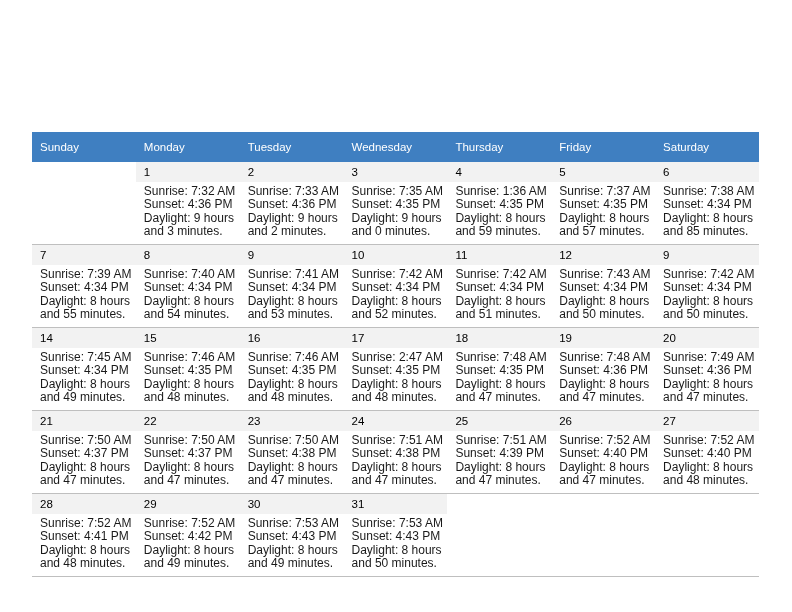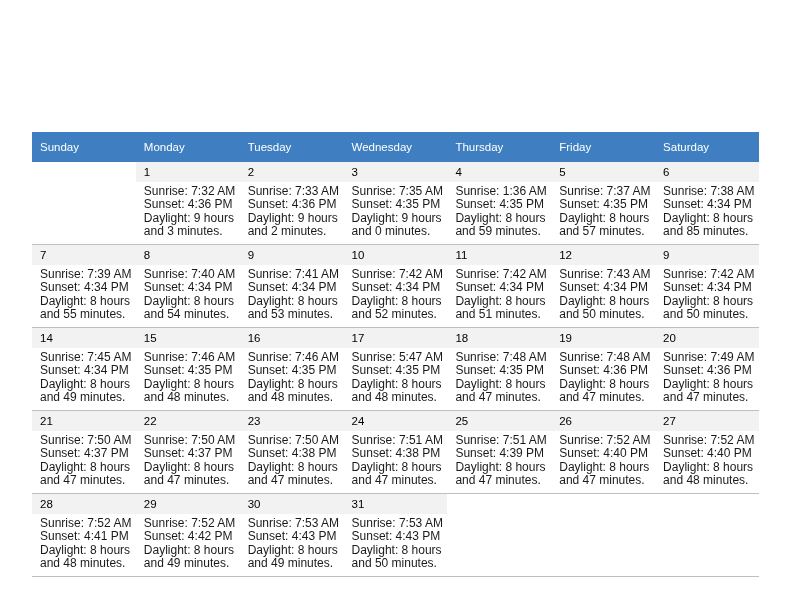--- a/index.html
+++ b/index.html
@@ -357,21 +357,21 @@
                 <div>Sunset: 4:35 PM</div>
                 <div>Daylight: 8 hours</div>
                 <div>and 48 minutes.</div>
               </div>
             </div>
           </td>
         <td>
             <div class="cell-inner">
               <span class="daynum">17</span>
               <div class="cell-body">
-                <div>Sunrise: 5:47 AM</div>
+                <div>Sunrise: 2:47 AM</div>
                 <div>Sunset: 4:35 PM</div>
                 <div>Daylight: 8 hours</div>
                 <div>and 48 minutes.</div>
               </div>
             </div>
           </td>
         <td>
             <div class="cell-inner">
               <span class="daynum">18</span>
               <div class="cell-body">

